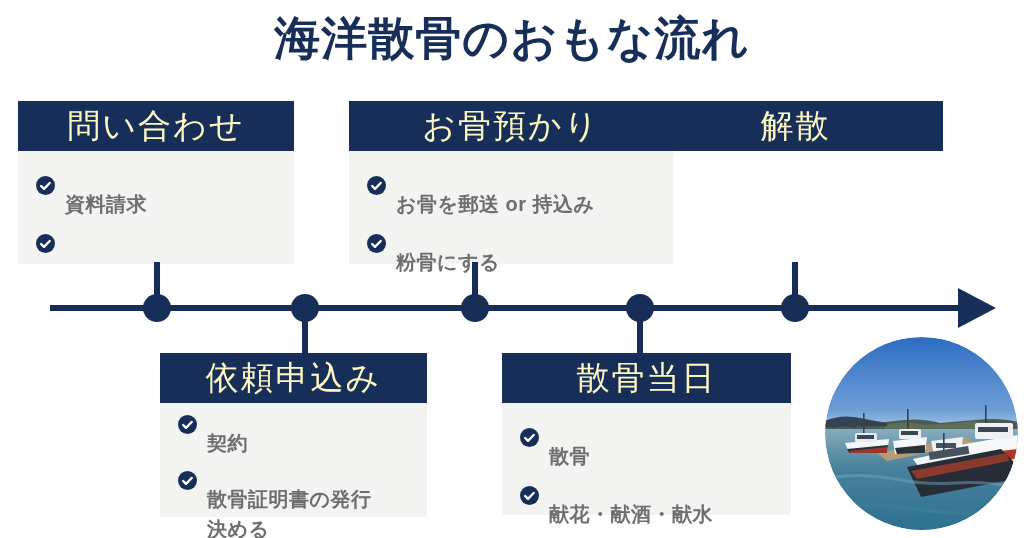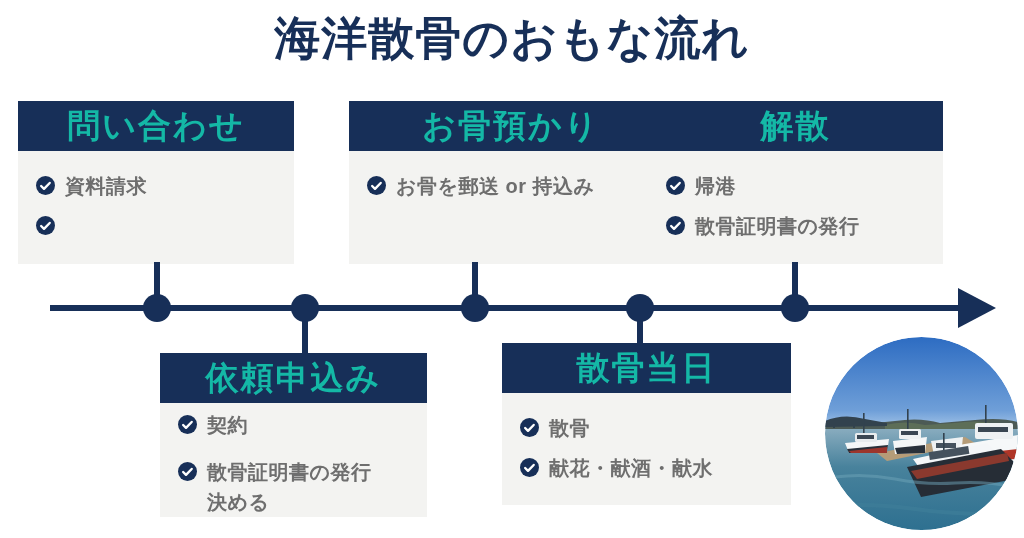--- a/index.html
+++ b/index.html
@@ -7,42 +7,42 @@
     position:relative; width:1024px; height:538px; background:#ffffff;
     font-family:"Liberation Sans","DejaVu Sans",sans-serif; overflow:hidden;
   }
   .page-title {
     position:absolute; left:0; top:8px; width:100%;
     text-align:center; font-size:46px; font-weight:800;
     color:#172f58; letter-spacing:1px; margin:0;
   }
   .step { position:absolute; }
   .step-header {
-    height:50px; background:#172f58; color:#14b8a6;
-    font-size:33px; font-weight:700; text-align:center; line-height:50px;
+    height:50px; background:#172f58; color:#fef9c3;
+    font-size:33px; font-weight:400; text-align:center; line-height:50px;
     letter-spacing:2px;
   }
   .step-body {
     background:#f3f3f1; box-sizing:border-box;
     padding:20px 16px 10px 18px;
     display:flex; flex-direction:column; gap:10px;
   }
   #box-a { left:18px;  top:101px; width:276px; }
   #box-b { left:333px; top:101px; width:324px;padding-left:16px; }
   #box-c { left:648px; top:101px; width:295px; }
   #box-d { left:160px; top:353px; width:267px; }
-  #box-e { left:502px; top:343px; width:289px; }
+  #box-e { left:502px; top:353px; width:289px; }
   #box-a .step-body, #box-b .step-body, #box-c .step-body { height:113px; }
-  #box-d .step-body { height:114px; padding-top:7px; gap:17px; }
+  #box-d .step-body { height:114px; padding-top:7px; gap:8px; }
   #box-e .step-body { height:112px; }
   .item { display:flex; gap:10px; align-items:flex-start; }
   .check-icon { flex:0 0 19px; width:19px; height:19px; margin-top:5px; }
   .item-text {
     font-size:20px; font-weight:700; color:#6e6e6e;
-    line-height:30px; white-space:pre-line; letter-spacing:0.5px;
+    line-height:30px; white-space:pre-line; letter-spacing:0.5px;margin-top:18px;
   }
   
   .tl-line  { position:absolute; left:50px; top:305px; width:912px; height:6px; background:#172f58; }
   .tl-arrow { position:absolute; left:958px; top:288px; width:0; height:0;
               border-left:38px solid #172f58; border-top:20px solid transparent; border-bottom:20px solid transparent; }
   .tl-dot   { position:absolute; top:294px; width:28px; height:28px; border-radius:50%; background:#172f58; }
   #dot-1 { left:143px; } #dot-2 { left:291px; } #dot-3 { left:461px; } #dot-4 { left:626px; } #dot-5 { left:781px; }
   .tl-conn  { position:absolute; width:6px; background:#172f58; }
   #conn-1 { left:154px; top:262px; height:46px; }
   #conn-2 { left:302px; top:308px; height:45px; }
@@ -83,41 +83,32 @@
   <div class="step" id="box-b">
     <div class="step-header">お骨預かり</div>
     <div class="step-body">
       <div class="item">
         <svg class="check-icon" viewBox="0 0 24 24">
             <circle cx="12" cy="12" r="12" fill="#172f58"></circle>
             <path d="M6.5 12.6l3.6 3.6 7.2-7.4" stroke="#fff" stroke-width="3" fill="none" stroke-linecap="round" stroke-linejoin="round"></path>
           </svg>
         <span class="item-text">お骨を郵送 or 持込み</span>
       </div>
+      <div class="item">
+        <svg class="check-icon" viewBox="0 0 24 24">
+            <circle cx="12" cy="12" r="12" fill="#172f58"></circle>
+            <path d="M6.5 12.6l3.6 3.6 7.2-7.4" stroke="#fff" stroke-width="3" fill="none" stroke-linecap="round" stroke-linejoin="round"></path>
+          </svg>
+        <span class="item-text">粉骨にする</span>
+      </div>
     </div>
   </div>
 
   <div class="step" id="box-c">
     <div class="step-header">解散</div>
-    <div class="step-body">
-      <div class="item">
-        <svg class="check-icon" viewBox="0 0 24 24">
-            <circle cx="12" cy="12" r="12" fill="#172f58"></circle>
-            <path d="M6.5 12.6l3.6 3.6 7.2-7.4" stroke="#fff" stroke-width="3" fill="none" stroke-linecap="round" stroke-linejoin="round"></path>
-          </svg>
-        <span class="item-text">帰港</span>
-      </div>
-      <div class="item">
-        <svg class="check-icon" viewBox="0 0 24 24">
-            <circle cx="12" cy="12" r="12" fill="#172f58"></circle>
-            <path d="M6.5 12.6l3.6 3.6 7.2-7.4" stroke="#fff" stroke-width="3" fill="none" stroke-linecap="round" stroke-linejoin="round"></path>
-          </svg>
-        <span class="item-text">散骨証明書の発行</span>
-      </div>
-    </div>
   </div>
 
   <div class="step" id="box-d">
     <div class="step-header">依頼申込み</div>
     <div class="step-body">
       <div class="item">
         <svg class="check-icon" viewBox="0 0 24 24">
             <circle cx="12" cy="12" r="12" fill="#172f58"></circle>
             <path d="M6.5 12.6l3.6 3.6 7.2-7.4" stroke="#fff" stroke-width="3" fill="none" stroke-linecap="round" stroke-linejoin="round"></path>
           </svg>

